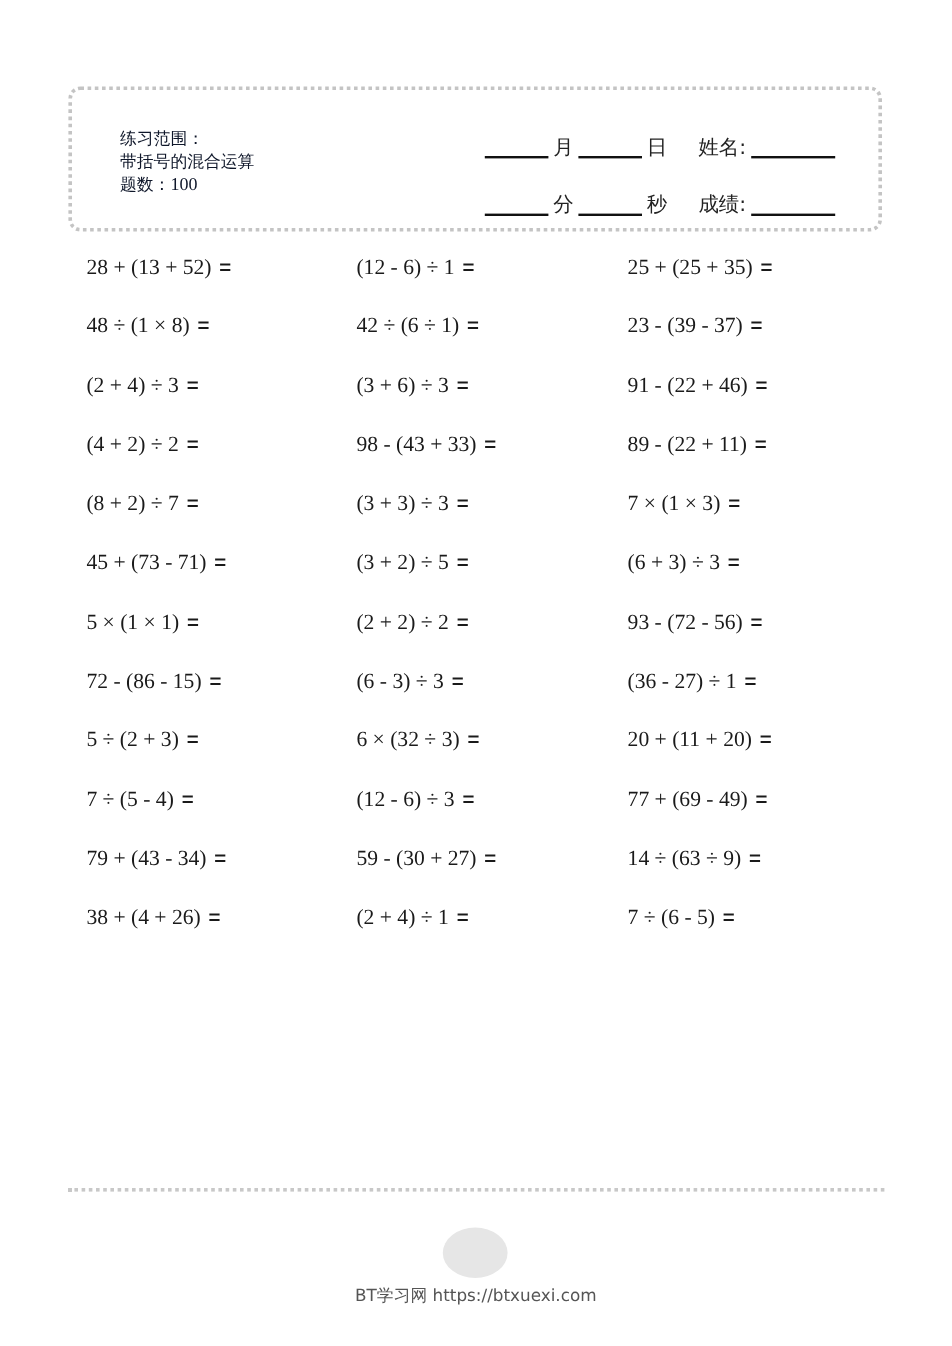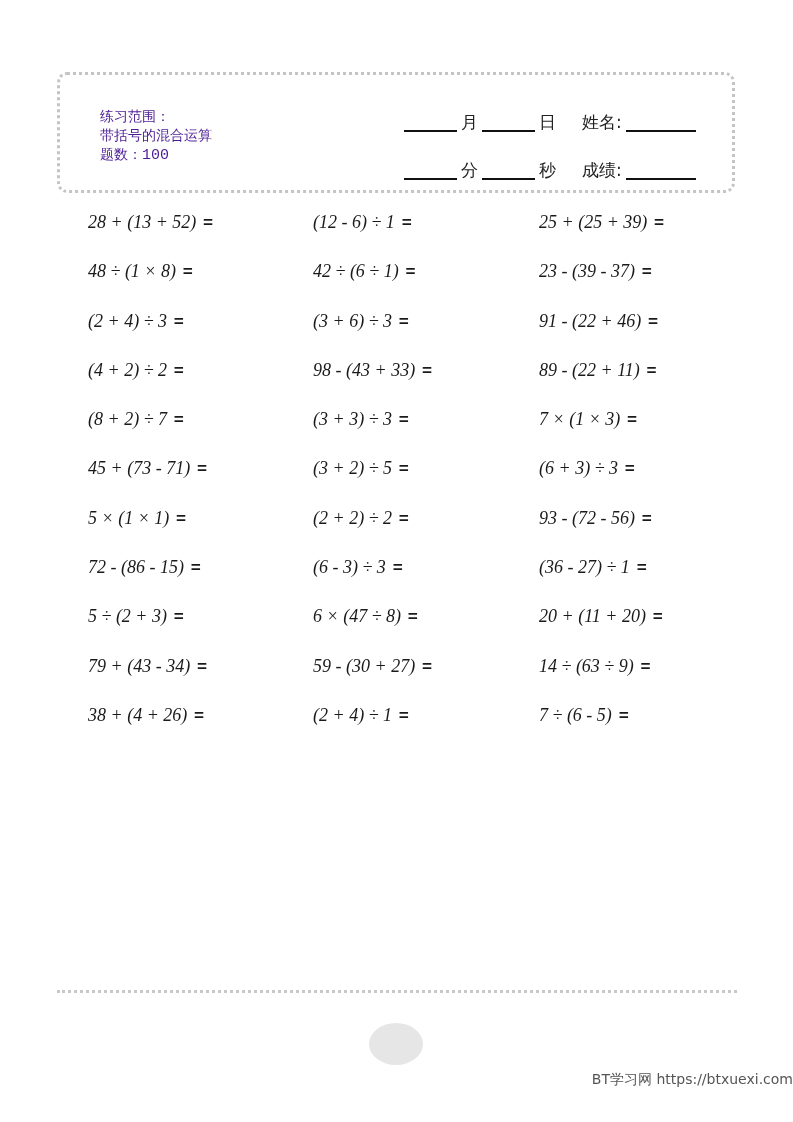--- a/index.html
+++ b/index.html
@@ -1,40 +1,40 @@
 <!DOCTYPE html>
 <html><head>
 <meta charset="utf-8">
 <style>
   html, body { margin: 0; padding: 0; background: #ffffff; }
   body { width: 793px; height: 1122px; position: relative; overflow: hidden; font-family: "Liberation Serif", serif; color: #1a1a1a; }
   .header-box {
     position: absolute; left: 57px; top: 72px; width: 678px; height: 121px;
     border: 3px dotted #c4c4c4; border-radius: 10px; box-sizing: border-box;
   }
-  .info { position: absolute; left: 100px; top: 107px; font-family: "DejaVu Sans", sans-serif; font-size: 14px; line-height: 19px; color: #4c1d95; }
-  .info .count-num { font-family: Liberation Mono, monospace; font-size: 15px; }
+  .info { position: absolute; left: 100px; top: 107px; font-family: "DejaVu Sans", sans-serif; font-size: 14px; line-height: 19px; color: #0f172a; }
+  .info .count-num { font-family: Liberation Serif, serif; font-size: 15px; }
   .fields { position: absolute; left: 404px; top: 98px; font-family: "DejaVu Sans", sans-serif; font-size: 17px; color: #222; }
   .frow { height: 48px; display: flex; align-items: center; }
   .blank { display: inline-block; border-bottom: 2px solid #111; height: 18px; }
   .b1 { width: 53px; }
   .b2 { width: 53px; }
   .b3 { width: 70px; }
   .lbl { margin: 0 4px 0 4px; }
   .gap { display: inline-block; width: 22px; }
-  .grid { position: absolute; left: 88px; top: 208px; width: 640px; font-style: italic; }
+  .grid { position: absolute; left: 72px; top: 208px; width: 640px; }
   .row { position: relative; height: 49.3px; }
   .cell { position: absolute; top: 0; font-size: 18px; white-space: nowrap; line-height: 28px; }
   .c0 { left: 0; }
   .c1 { left: 225px; }
   .c2 { left: 451px; }
   .eq { font-family: "Liberation Sans", sans-serif; font-weight: bold; font-size: 17px; margin-left: 2px; }
   .divider { position: absolute; left: 57px; top: 990px; width: 680px; border-top: 3px dotted #c8c8c8; }
   .logo-circle { position: absolute; left: 369px; top: 1023px; width: 54px; height: 42px; background: #e6e6e6; border-radius: 50%; }
-  .footer { position: absolute; left: 0; width: 793px; top: 1071px; text-align: right; font-family: "DejaVu Sans", sans-serif; font-size: 14px; color: #555; }
+  .footer { position: absolute; left: 0; width: 793px; top: 1071px; text-align: center; font-family: "DejaVu Sans", sans-serif; font-size: 14px; color: #555; }
 </style>
 </head>
 <body>
 
 <div class="header-box"></div>
 
 <div class="info">
   <div>练习范围：</div>
   <div>带括号的混合运算</div>
   <div><span>题数：</span><span class="count-num">100</span></div>
@@ -58,21 +58,21 @@
     <span class="gap"></span>
     <span>成绩:</span>
     <span class="blank b3" style="margin-left:4px"></span>
   </div>
 </div>
 
 <div class="grid" id="grid">
     <div class="row">
       <div class="cell c0"><span>28 + (13 + 52)</span> <span class="eq">=</span></div>
       <div class="cell c1"><span>(12 - 6) ÷ 1</span> <span class="eq">=</span></div>
-      <div class="cell c2"><span>25 + (25 + 39)</span> <span class="eq">=</span></div>
+      <div class="cell c2"><span>25 + (25 + 35)</span> <span class="eq">=</span></div>
     </div>
     <div class="row">
       <div class="cell c0"><span>48 ÷ (1 × 8)</span> <span class="eq">=</span></div>
       <div class="cell c1"><span>42 ÷ (6 ÷ 1)</span> <span class="eq">=</span></div>
       <div class="cell c2"><span>23 - (39 - 37)</span> <span class="eq">=</span></div>
     </div>
     <div class="row">
       <div class="cell c0"><span>(2 + 4) ÷ 3</span> <span class="eq">=</span></div>
       <div class="cell c1"><span>(3 + 6) ÷ 3</span> <span class="eq">=</span></div>
       <div class="cell c2"><span>91 - (22 + 46)</span> <span class="eq">=</span></div>
@@ -97,22 +97,27 @@
       <div class="cell c1"><span>(2 + 2) ÷ 2</span> <span class="eq">=</span></div>
       <div class="cell c2"><span>93 - (72 - 56)</span> <span class="eq">=</span></div>
     </div>
     <div class="row">
       <div class="cell c0"><span>72 - (86 - 15)</span> <span class="eq">=</span></div>
       <div class="cell c1"><span>(6 - 3) ÷ 3</span> <span class="eq">=</span></div>
       <div class="cell c2"><span>(36 - 27) ÷ 1</span> <span class="eq">=</span></div>
     </div>
     <div class="row">
       <div class="cell c0"><span>5 ÷ (2 + 3)</span> <span class="eq">=</span></div>
-      <div class="cell c1"><span>6 × (47 ÷ 8)</span> <span class="eq">=</span></div>
+      <div class="cell c1"><span>6 × (32 ÷ 3)</span> <span class="eq">=</span></div>
       <div class="cell c2"><span>20 + (11 + 20)</span> <span class="eq">=</span></div>
+    </div>
+    <div class="row">
+      <div class="cell c0"><span>7 ÷ (5 - 4)</span> <span class="eq">=</span></div>
+      <div class="cell c1"><span>(12 - 6) ÷ 3</span> <span class="eq">=</span></div>
+      <div class="cell c2"><span>77 + (69 - 49)</span> <span class="eq">=</span></div>
     </div>
     <div class="row">
       <div class="cell c0"><span>79 + (43 - 34)</span> <span class="eq">=</span></div>
       <div class="cell c1"><span>59 - (30 + 27)</span> <span class="eq">=</span></div>
       <div class="cell c2"><span>14 ÷ (63 ÷ 9)</span> <span class="eq">=</span></div>
     </div>
     <div class="row">
       <div class="cell c0"><span>38 + (4 + 26)</span> <span class="eq">=</span></div>
       <div class="cell c1"><span>(2 + 4) ÷ 1</span> <span class="eq">=</span></div>
       <div class="cell c2"><span>7 ÷ (6 - 5)</span> <span class="eq">=</span></div>

